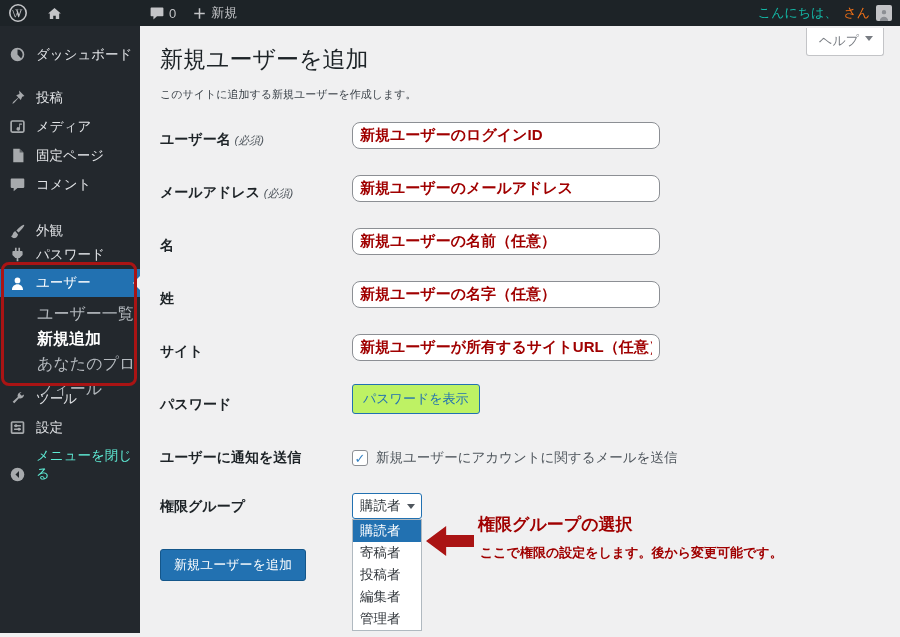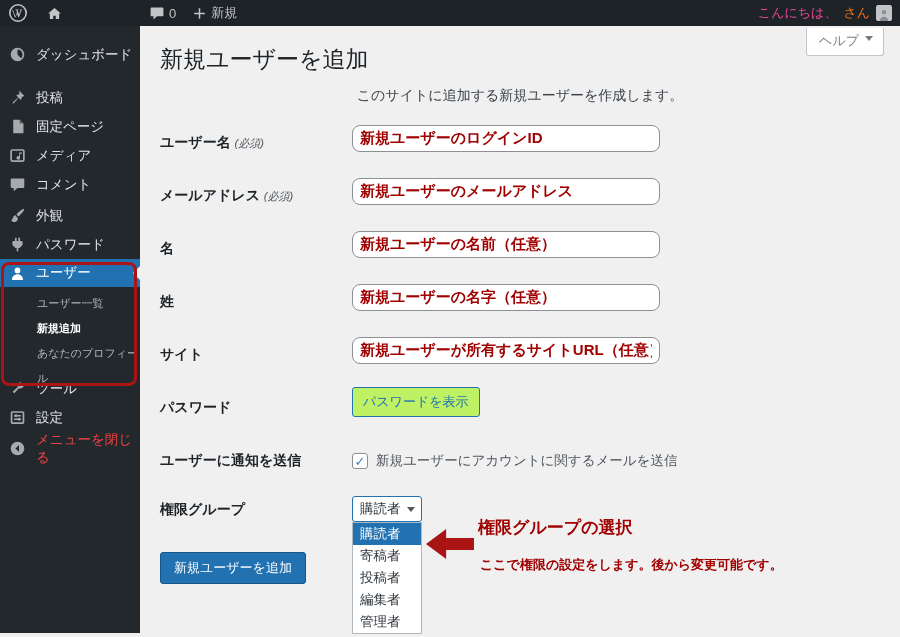--- a/index.html
+++ b/index.html
@@ -7,48 +7,48 @@
   body { font-family:"Liberation Sans","DejaVu Sans",sans-serif; background:#f0f0f1; position:relative; }
 
   
   .adminbar { position:absolute; top:0; left:0; width:900px; height:26px; background:#1d2327;
     display:flex; align-items:center; color:#c3c4c7; font-size:13px; z-index:50; }
   .ab-item { display:flex; align-items:center; gap:4px; padding:0 8px; height:26px; cursor:pointer; }
   .ab-item svg { display:block; }
   .ab-home { margin-left:2px; }
   .ab-comments { margin-left:70px; }
   .ab-right { margin-left:auto; display:flex; align-items:center; gap:6px; padding-right:8px; }
-  .ab-greet { color:#ec4899; }
+  .ab-greet { color:#14b8a6; }
   .ab-user { color:#f97316; }
   .ab-avatar { width:16px; height:16px; background:#c3c4c7; border-radius:2px; display:flex; align-items:flex-end; justify-content:center; overflow:hidden; }
 
   
   .sidebar { position:absolute; top:26px; left:0; bottom:4px; width:140px; background:#23282d; color:#e2e4e7; }
   .menu { padding-top:14px; }
   .m-item { display:flex; align-items:center; gap:10px; height:29px; padding-left:9px; font-size:13.5px; cursor:pointer; color:#e2e4e7; }
   .m-item svg { flex:none; }
   .m-gap1 { margin-top:14px; }
-  .m-gap2 { margin-top:2px; }
+  .m-gap2 { margin-top:12px;align-items:flex-end; }
   .m-item.active { background:#2271b1; color:#fff; height:28px; position:relative; }
   .m-item.active .arrow-out { position:absolute; right:0; top:50%; margin-top:-7px; width:0; height:0;
     border:7px solid transparent; border-right:7px solid #f0f0f1; border-left:none; }
   .submenu { padding:4px 0 6px 0; }
-  .sm-item { height:25px; line-height:25px; padding-left:37px; font-size:11px; color:#b4b9be; cursor:pointer; }
+  .sm-item { height:25px; line-height:25px; padding-left:37px; font-size:16px; color:#b4b9be; cursor:pointer; }
   .sm-item.current { color:#fff; font-weight:bold; }
   .redbox { position:absolute; left:1px; top:236px; width:136px; height:124px;
     border:3px solid #aa1414; border-radius:8px; pointer-events:none; z-index:5; }
 
   
   .main { position:absolute; top:26px; left:140px; right:0; bottom:0; background:#f0f0f1; padding:18px 20px 0 20px; }
   .help-tab { position:absolute; top:2px; right:16px; background:#fff; border:1px solid #c3c4c7; border-top:none;
     border-radius:0 0 3px 3px; color:#787c82; font-size:13px; padding:4px 10px 5px 12px;
     display:flex; align-items:flex-start; gap:6px; cursor:pointer; }
   .caret-down { width:0; height:0; border:4px solid transparent; border-top:5px solid #787c82; margin-top:4px; }
   h1 { font-size:23px; font-weight:400; color:#1d2327; line-height:30px; }
-  .subtitle { margin-top:13px; font-size:14px; color:#3c434a;text-align:center; }
+  .subtitle { margin-top:13px; font-size:11px; color:#3c434a; }
 
   .form { margin-top:20px; }
   .frow { display:flex; align-items:flex-end; height:27px; margin-bottom:26px; }
   .flabel { flex:none; width:192px; font-size:14px; font-weight:600; color:#1d2327; }
   .flabel .req { font-weight:400; font-style:italic; font-size:11px; color:#50575e; }
   .ftext { width:308px; height:27px; border:1px solid #8c8f94; border-radius:8px; background:#fff;
     padding:0 7px; font-family:inherit; font-size:15px; font-weight:bold; color:#a00000; }
 
   .btn-secondary { background:#bef264; border:1px solid #2271b1; border-radius:3px; color:#2271b1;
     font-size:13px; font-family:inherit; padding:5px 10px; cursor:pointer; }
@@ -68,21 +68,21 @@
     border:1px solid #b0b9c0; z-index:10; }
   .opt { height:22px; line-height:22px; padding:0 7px; font-size:13.5px; color:#32373c; cursor:pointer; }
   .opt.selected { background:#2271b1; color:#fff; }
 
   .btn-primary { position:absolute; left:0; top:56px; background:#2271b1; border:1px solid #14568a;
     border-radius:3px; color:#fff; font-size:13px; font-family:inherit; padding:6px 13px; cursor:pointer; }
 
   .ann-arrow { position:absolute; left:266px; top:33px; width:48px; height:30px; background:#aa1414;
     clip-path:polygon(0 50%, 42% 0, 42% 30%, 100% 30%, 100% 70%, 42% 70%, 42% 100%); }
   .ann-head { position:absolute; left:318px; top:20px; font-size:17px; font-weight:bold; color:#a00000; }
-  .ann-body { position:absolute; left:320px; top:60px; font-size:13px; font-weight:bold; color:#a00000; }
+  .ann-body { position:absolute; left:320px; top:51px; font-size:13px; font-weight:bold; color:#a00000; }
 </style>
 </head>
 <body>
 
 <div class="adminbar">
   <div class="ab-item">
     <svg width="20" height="20" viewBox="0 0 20 20">
       <circle cx="10" cy="10" r="8.2" fill="none" stroke="#c3c4c7" stroke-width="1.6"></circle>
       <path fill="#c3c4c7" d="M5 7l2.4 6.6L9 9.4 8.2 7H7.3l-.1-.6h3.1l.1.6h-.9l1.6 4.6L12.6 7h-.8l-.1-.6h2.6l.1.6h-.8l-2.6 7.2h-.7l-1.2-3.4-1.5 3.4h-.7L4.3 7z"></path>
     </svg>
@@ -124,31 +124,31 @@
       <span>ダッシュボード</span>
     </div>
     <div class="m-item m-gap1">
       <svg width="17" height="17" viewBox="0 0 20 20">
         <path fill="#a7aaad" d="M11.8 1.8l6.4 6.4-2.7.8-1.6 3.8-2.5-2.5-4.9 5.6-1.9 1.4-.6-.6 1.4-1.9 5.6-4.9-2.5-2.5 3.8-1.6z"></path>
       </svg>
       <span>投稿</span>
     </div>
     <div class="m-item">
       <svg width="17" height="17" viewBox="0 0 20 20">
+        <rect x="2.5" y="3.5" width="15" height="13" rx="1.5" fill="none" stroke="#a7aaad" stroke-width="2"></rect>
+        <path fill="#a7aaad" d="M12 6.5v4.6a2.1 2.1 0 1 0 1 1.8V8h2.2V6.5z"></path>
+      </svg>
+      <span>メディア</span>
+    </div>
+    <div class="m-item">
+      <svg width="17" height="17" viewBox="0 0 20 20">
         <path fill="#a7aaad" d="M5 2h7.5L17 6.5V18H5z"></path>
         <path fill="#23282d" d="M12.5 2v4.5H17z" opacity="0.55"></path>
       </svg>
       <span>固定ページ</span>
-    </div>
-    <div class="m-item">
-      <svg width="17" height="17" viewBox="0 0 20 20">
-        <rect x="2.5" y="3.5" width="15" height="13" rx="1.5" fill="none" stroke="#a7aaad" stroke-width="2"></rect>
-        <path fill="#a7aaad" d="M12 6.5v4.6a2.1 2.1 0 1 0 1 1.8V8h2.2V6.5z"></path>
-      </svg>
-      <span>メディア</span>
     </div>
     <div class="m-item">
       <svg width="17" height="17" viewBox="0 0 20 20">
         <path fill="#a7aaad" d="M3 3h14c.6 0 1 .4 1 1v9c0 .6-.4 1-1 1h-7l-4.5 4v-4H3c-.6 0-1-.4-1-1V4c0-.6.4-1 1-1z"></path>
       </svg>
       <span>コメント</span>
     </div>
     <div class="m-item m-gap2">
       <svg width="17" height="17" viewBox="0 0 20 20">
         <path fill="#a7aaad" d="M17.5 2c-2.2.2-6.6 4.3-8.8 6.8l2.5 2.5C13.7 9 17.8 4.6 18 2.4zM7.6 9.6C6 10 4.9 11.1 4.6 12.7c-.3 1.4-1 2.4-2.1 3 .9 1.5 2.7 2.4 4.4 2 2-.5 3.4-2.1 3.7-4.3z"></path>
@@ -181,21 +181,21 @@
     </div>
     <div class="m-item">
       <svg width="17" height="17" viewBox="0 0 20 20">
         <rect x="3" y="3.5" width="14" height="13" rx="1" fill="none" stroke="#a7aaad" stroke-width="2"></rect>
         <path stroke="#a7aaad" stroke-width="1.6" d="M6 8h8M6 12h8"></path>
         <circle cx="8.2" cy="8" r="1.7" fill="#a7aaad"></circle>
         <circle cx="11.8" cy="12" r="1.7" fill="#a7aaad"></circle>
       </svg>
       <span>設定</span>
     </div>
-    <div class="m-item m-gap2" style="color:#ef4444">
+    <div class="m-item m-gap2" style="color:#5eead4">
       <svg width="17" height="17" viewBox="0 0 20 20">
         <circle cx="10" cy="10" r="8" fill="#a7aaad"></circle>
         <path fill="#23282d" d="M11.8 5.8L7.6 10l4.2 4.2z"></path>
       </svg>
       <span>メニューを閉じる</span>
     </div>
   </div>
   <div class="redbox"></div>
 </div>
 

